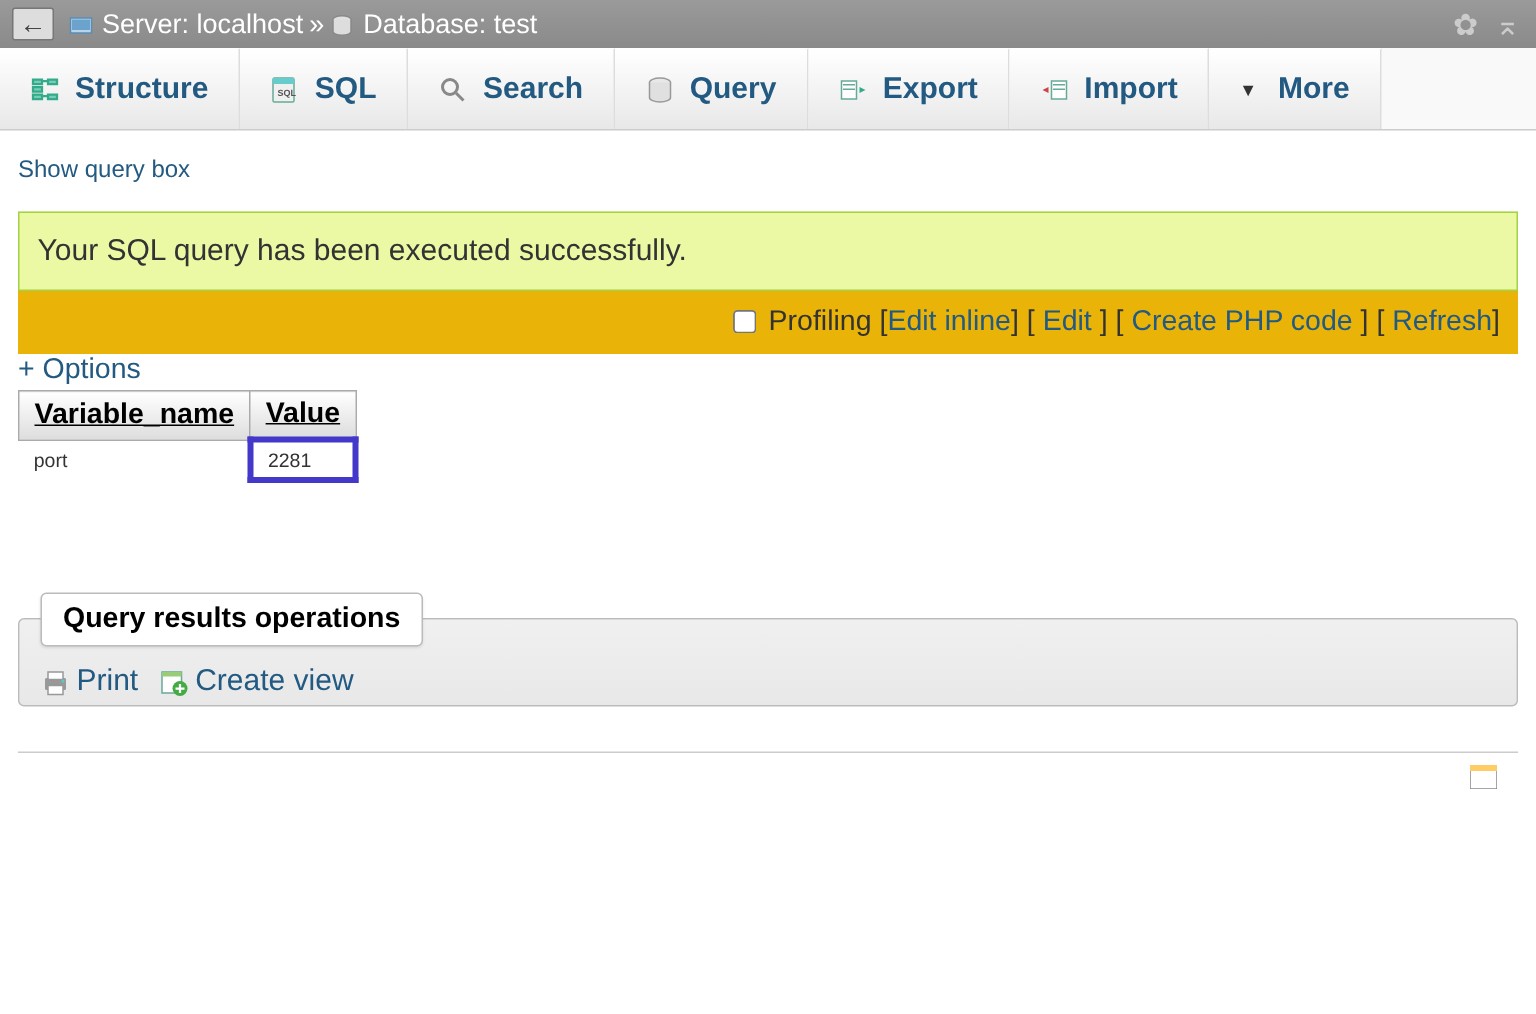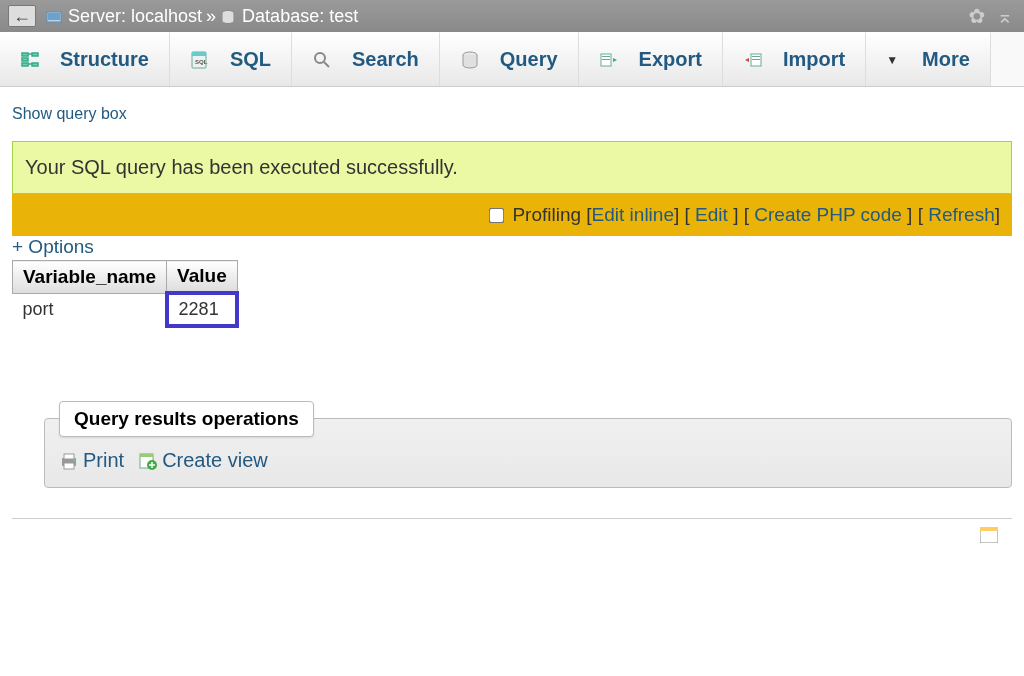--- a/index.html
+++ b/index.html
@@ -7,21 +7,21 @@
 
 .breadcrumb-bar { background: linear-gradient(to bottom, #9a9a9a, #8a8a8a); height: 32px; display: flex; align-items: center; padding: 0 8px; color: #fff; font-size: 18px; }
 .back-arrow { color: #444; background: #ddd; width: 28px; height: 22px; display: inline-flex; align-items: center; justify-content: center; border: 1px solid #777; border-radius: 2px; margin-right: 10px; font-size: 18px; cursor: pointer; }
 .breadcrumb-icon { display: inline-block; width: 16px; height: 14px; margin-right: 6px; vertical-align: middle; }
 .breadcrumb-text { color: #fff; }
 .breadcrumb-sep { margin: 0 4px; color: #fff; }
 .breadcrumb-actions { margin-left: auto; display: flex; gap: 6px; }
 .breadcrumb-action-btn { width: 22px; height: 22px; color: #ccc; cursor: pointer; display:inline-flex; align-items:center; justify-content:center; font-size:20px; }
 
 .tabs { display: flex; border-bottom: 1px solid #ccc; background: #f9f9f9; height: 55px; }
-.tab { flex: 0 0 auto; padding: 0 20px; display: flex; align-items: center; gap: 20px; border-right: 1px solid #ddd; border-top: 1px solid #fff; cursor: pointer; background: linear-gradient(to bottom, #fff, #e8e8e8); color: #235a81; font-size: 20px; font-weight: bold; }
+.tab { flex: 0 0 auto; padding: 0 20px; display: flex; align-items: center; gap: 10px; border-right: 1px solid #ddd; border-top: 1px solid #fff; cursor: pointer; background: linear-gradient(to bottom, #fff, #e8e8e8); color: #235a81; font-size: 20px; font-weight: bold; }
 .tab-icon { width: 20px; height: 20px; display: inline-block; }
 .more-arrow { font-size: 12px; color: #333; margin-right: 4px; }
 
 .content { padding: 18px 12px 0 12px; }
 .show-query-link { color: #235a81; font-size: 16px; cursor: pointer; }
 
 .success-box { background: #ebf8a4; border: 1px solid #a2d246; padding: 14px 12px; margin: 18px 0 0 0; font-size: 20px; color: #333; }
 
 .sql-box { background: #eee; border: 1px solid #ccc; padding: 10px 12px; font-family: Menlo, Consolas, monospace; font-size: 16px; }
 .sql-kw { color: #900090; border-bottom: 1px dotted #999; }
@@ -30,27 +30,27 @@
 
 .action-bar { background: #eab308; padding: 10px 12px; text-align: right; font-size: 19px; }
 .action-bar input[type=checkbox] { vertical-align: middle; margin-right: 4px; transform: scale(1.2); }
 .action-text { color: #333; }
 .action-link { color: #235a81; cursor: pointer; }
 .bracket { color: #333; }
 
 .options-link { color: #235a81; font-size: 19px; cursor: pointer; }
 
 .results-table { border-collapse: collapse; margin-top: 2px; }
-.results-table th { background: linear-gradient(to bottom, #fff, #ddd); border: 1px solid #aaa; padding: 4px 10px; font-weight: bold; font-size: 19px; text-align: center; }
-.results-table td { padding: 4px 10px; font-size: 18px; color: #333; }
+.results-table th { background: linear-gradient(to bottom, #fff, #ddd); border: 1px solid #aaa; padding: 4px 10px; font-weight: bold; font-size: 19px; text-align: center; text-decoration: underline; }
+.results-table td { padding: 4px 10px; font-size: 13px; color: #333; }
 .value-highlight { border: 4px solid #4338ca; }
 
-.operations-panel { margin-top: 90px; border: 1px solid #bbb; border-radius: 4px; background: linear-gradient(to bottom, #f0f0f0, #e8e8e8); position: relative; margin-left: 32px; }
+.operations-panel { margin-top: 90px; border: 1px solid #bbb; border-radius: 4px; background: linear-gradient(to bottom, #f0f0f0, #e8e8e8); position: relative; }
 .operations-legend { position: absolute; top: -18px; left: 14px; background: #fff; border: 1px solid #bbb; border-radius: 4px; padding: 6px 14px; font-size: 19px; font-weight: bold; box-shadow: 0 1px 2px rgba(0,0,0,0.1); }
-.operations-body { padding: 30px 14px 15px 14px; display: flex; gap: 4px; align-items: center; font-size: 20px; }
+.operations-body { padding: 30px 14px 4px 14px; display: flex; gap: 4px; align-items: center; font-size: 20px; }
 .op-link { color: #235a81; cursor: pointer; display: inline-flex; align-items: center; gap: 4px; margin-right: 10px; }
 .op-icon { width: 20px; height: 20px; display: inline-block; }
 
 .footer-sep { margin-top: 30px; border: none; border-top: 1px solid #ccc; }
 .footer-icon { float: right; margin: 8px 14px 0 0; width: 18px; height: 16px; display: inline-block; }
 </style>
 </head>
 <body>
 
 <div class="breadcrumb-bar">

